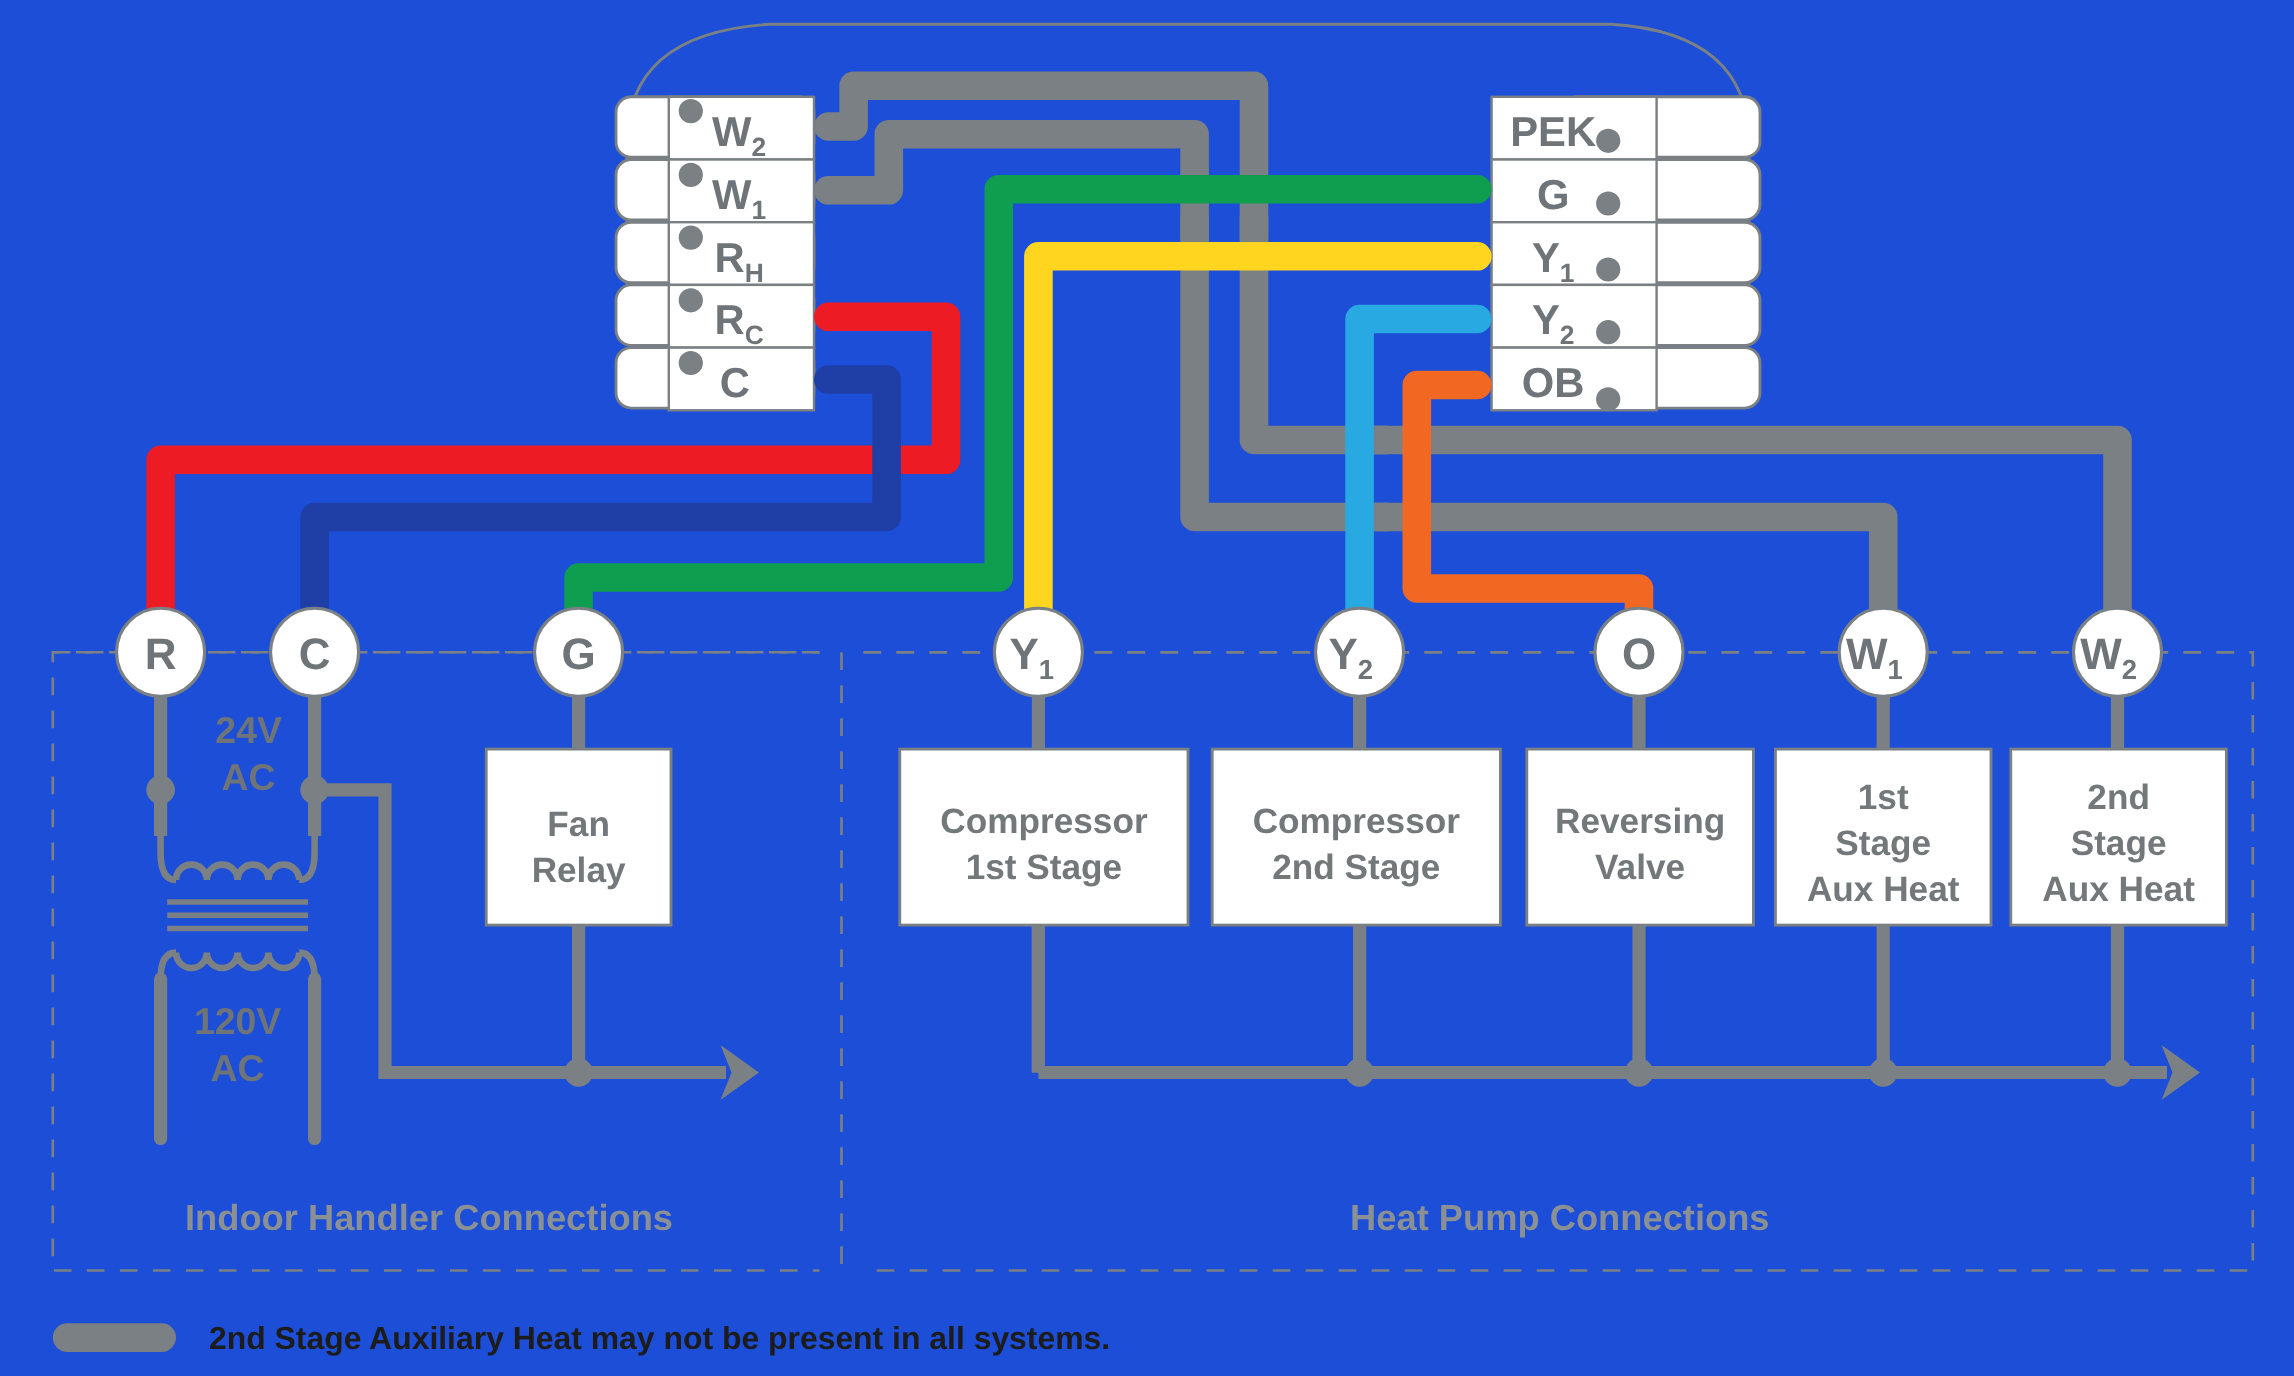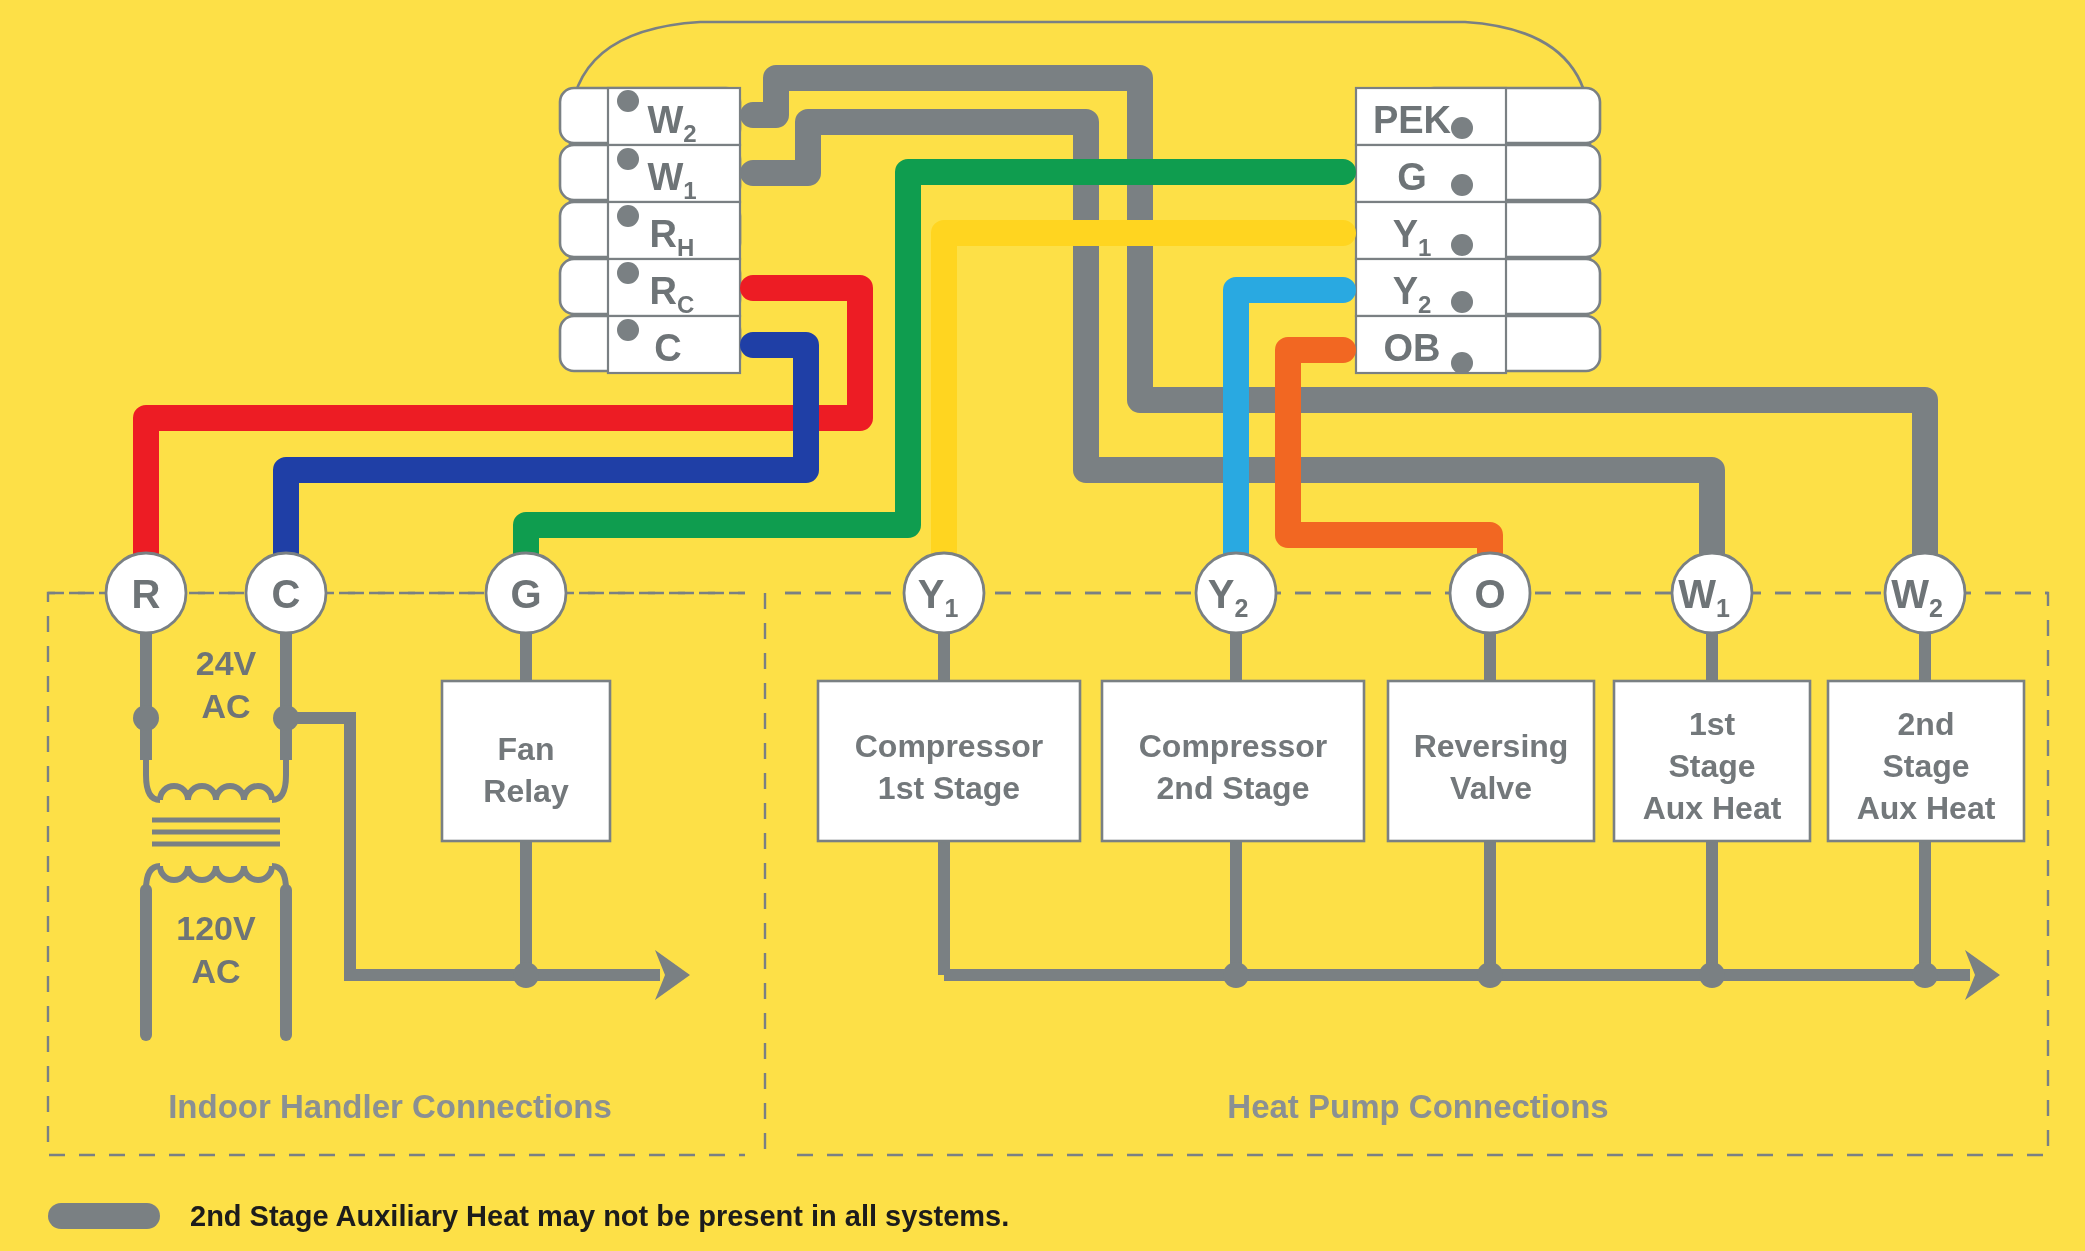--- a/index.html
+++ b/index.html
@@ -1,17 +1,17 @@
 <!DOCTYPE html>
 <html><head>
 <meta charset="utf-8">
 <style>
   html,body{margin:0;padding:0;background:#ffffff;}
   body{width:2085px;height:1251px;font-family:"Liberation Sans",sans-serif;overflow:hidden;}
-  #stage{position:relative;width:2085px;height:1251px;background:#fde047;}
+  #stage{position:relative;width:2085px;height:1251px;background:#1d4ed8;}
   svg{display:block;}
   .term-label{font-family:"Liberation Sans",sans-serif;font-weight:bold;fill:#6e7477;}
   .node-label{font-family:"Liberation Sans",sans-serif;font-weight:bold;fill:#6e7477;}
   .box-label{font-family:"Liberation Sans",sans-serif;font-weight:bold;fill:#73787b;}
   .section-label{font-family:"Liberation Sans",sans-serif;font-weight:bold;fill:#8a9093;}
   .volt-label{font-family:"Liberation Sans",sans-serif;font-weight:bold;fill:#6e7477;}
   .legend-label{font-family:"Liberation Sans",sans-serif;font-weight:bold;fill:#1c1c1c;}
 </style>
 </head>
 <body>

